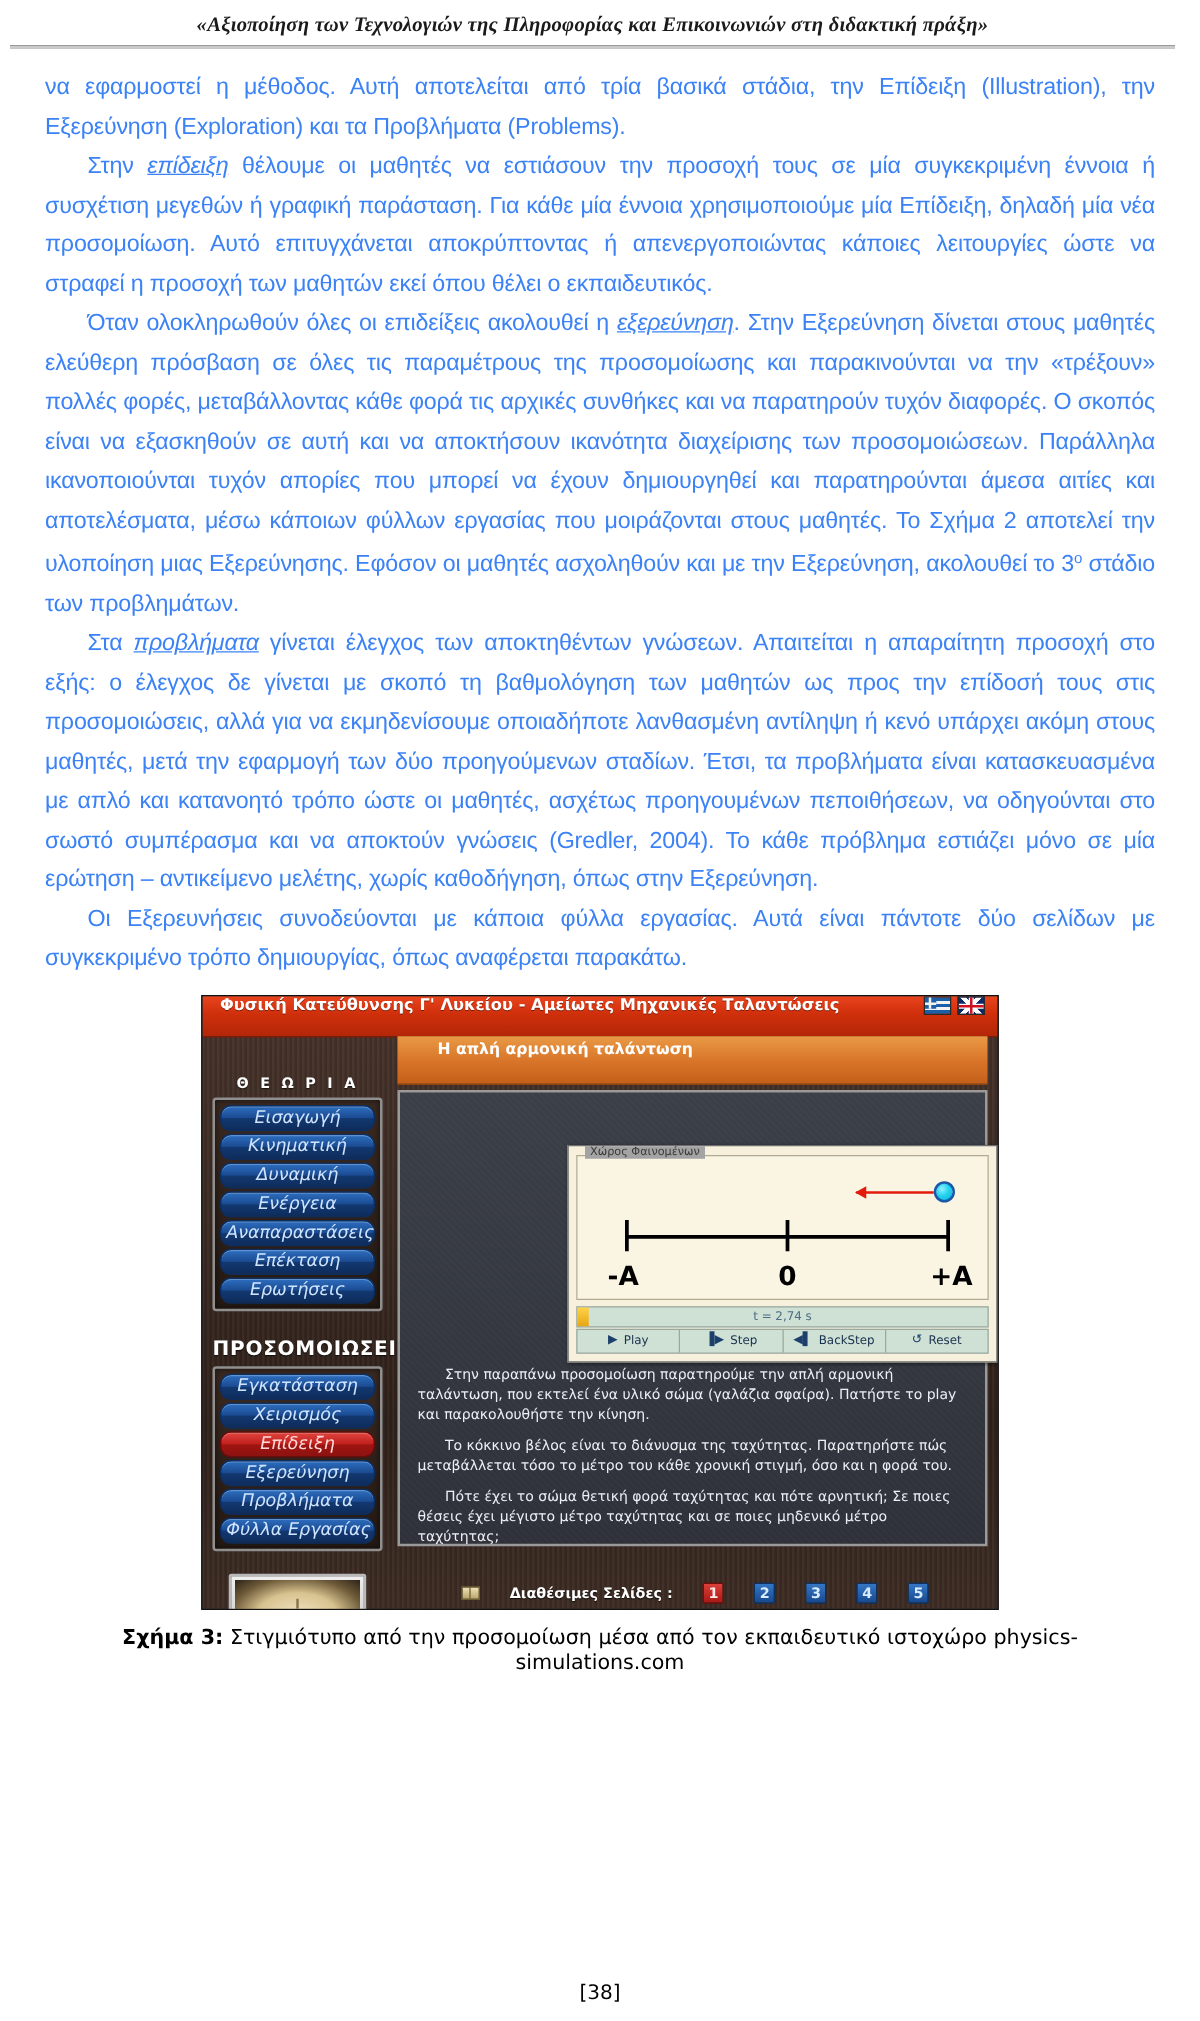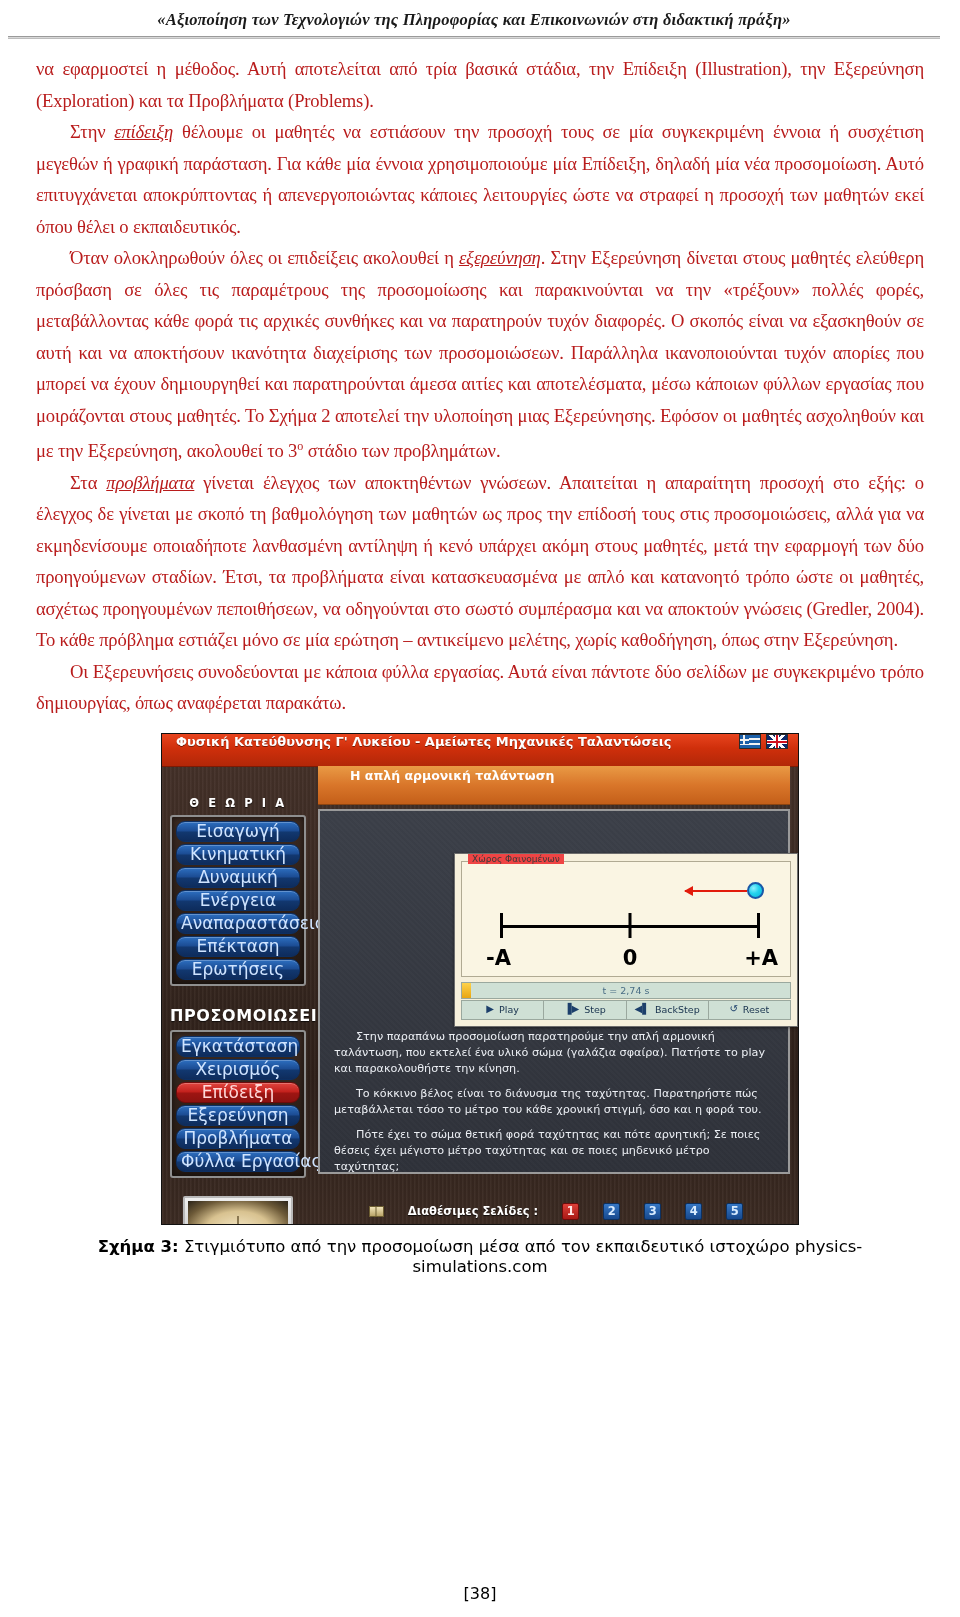--- a/index.html
+++ b/index.html
@@ -33,27 +33,27 @@
     border-top: 1px solid #9a9a9a;
     border-bottom: 1px solid #bdbdbd;
     background: #d9d9d9;
   }
 
   
   .doc-body {
     padding: 14px 36px 0 36px;
   }
   .para {
-    font-family: Liberation Serif, serif;
+    font-family: Liberation Sans, sans-serif;
     font-size: 18.6px;
     line-height: 31.5px;
     text-align: justify;
     text-justify: inter-word;
     margin: 0;
-    color: #b91c1c;
+    color: #3b82f6;
     letter-spacing: -0.15px;
   }
   .para.indent { text-indent: 34px; }
   .u { text-decoration: underline; }
   .it { font-style: italic; }
   sup { font-size: .65em; vertical-align: super; }
 
   
   .figure-wrap {
     margin: 14px 0 0 0;
@@ -153,30 +153,31 @@
     border: 2px solid #8f8f8f;
     border-radius: 3px;
     background: linear-gradient(180deg, #3a2a22, #241913);
     padding: 4px 4px;
     display: flex; flex-direction: column; gap: 2px;
     box-shadow: inset 0 0 6px rgba(0,0,0,.6);
   }
   .nav-btn {
     display: block;
     text-align: center;
-    font-size: 17px;
+    font-size: 14px;
     padding: 2px 4px 3px 4px;
     color: #cfe4ff;
     border-radius: 9px;
     border: 1px solid #0c2f63;
     background: linear-gradient(180deg, #2d6fc0 0%, #1b4b92 48%, #123870 52%, #0e2c5c 100%);
     box-shadow: inset 0 1px 0 rgba(255,255,255,.25);
     white-space: nowrap;
     cursor: pointer;
     line-height: 14px;
+    font-style: italic;
   }
   .nav-btn.active {
     color: #ffd9d9;
     border: 1px solid #6d0b0b;
     background: linear-gradient(180deg, #e0453f 0%, #c2201c 48%, #9e1512 52%, #8c1210 100%);
   }
 
   .chapters-card {
     margin: 18px auto 0 auto;
     width: 110px;
@@ -244,21 +245,21 @@
   .phenom-box {
     margin: 7px 6px 0 6px;
     border: 1px solid #b0aa93;
     border-top: 1px solid #b0aa93;
     height: 116px;
     position: relative;
     background: #faf5e3;
   }
   .phenom-legend {
     position: absolute; top: -8px; left: 6px;
-    background: #ef4444;
+    background: #a3a3a3;
     padding: 0 4px;
     font-size: 9px;
     color: #3a3a3a;
     white-space: nowrap;
     text-align: center;
   }
   .axis {
     position: absolute; left: 38px; right: 30px; top: 62px;
     height: 4px;
   }

